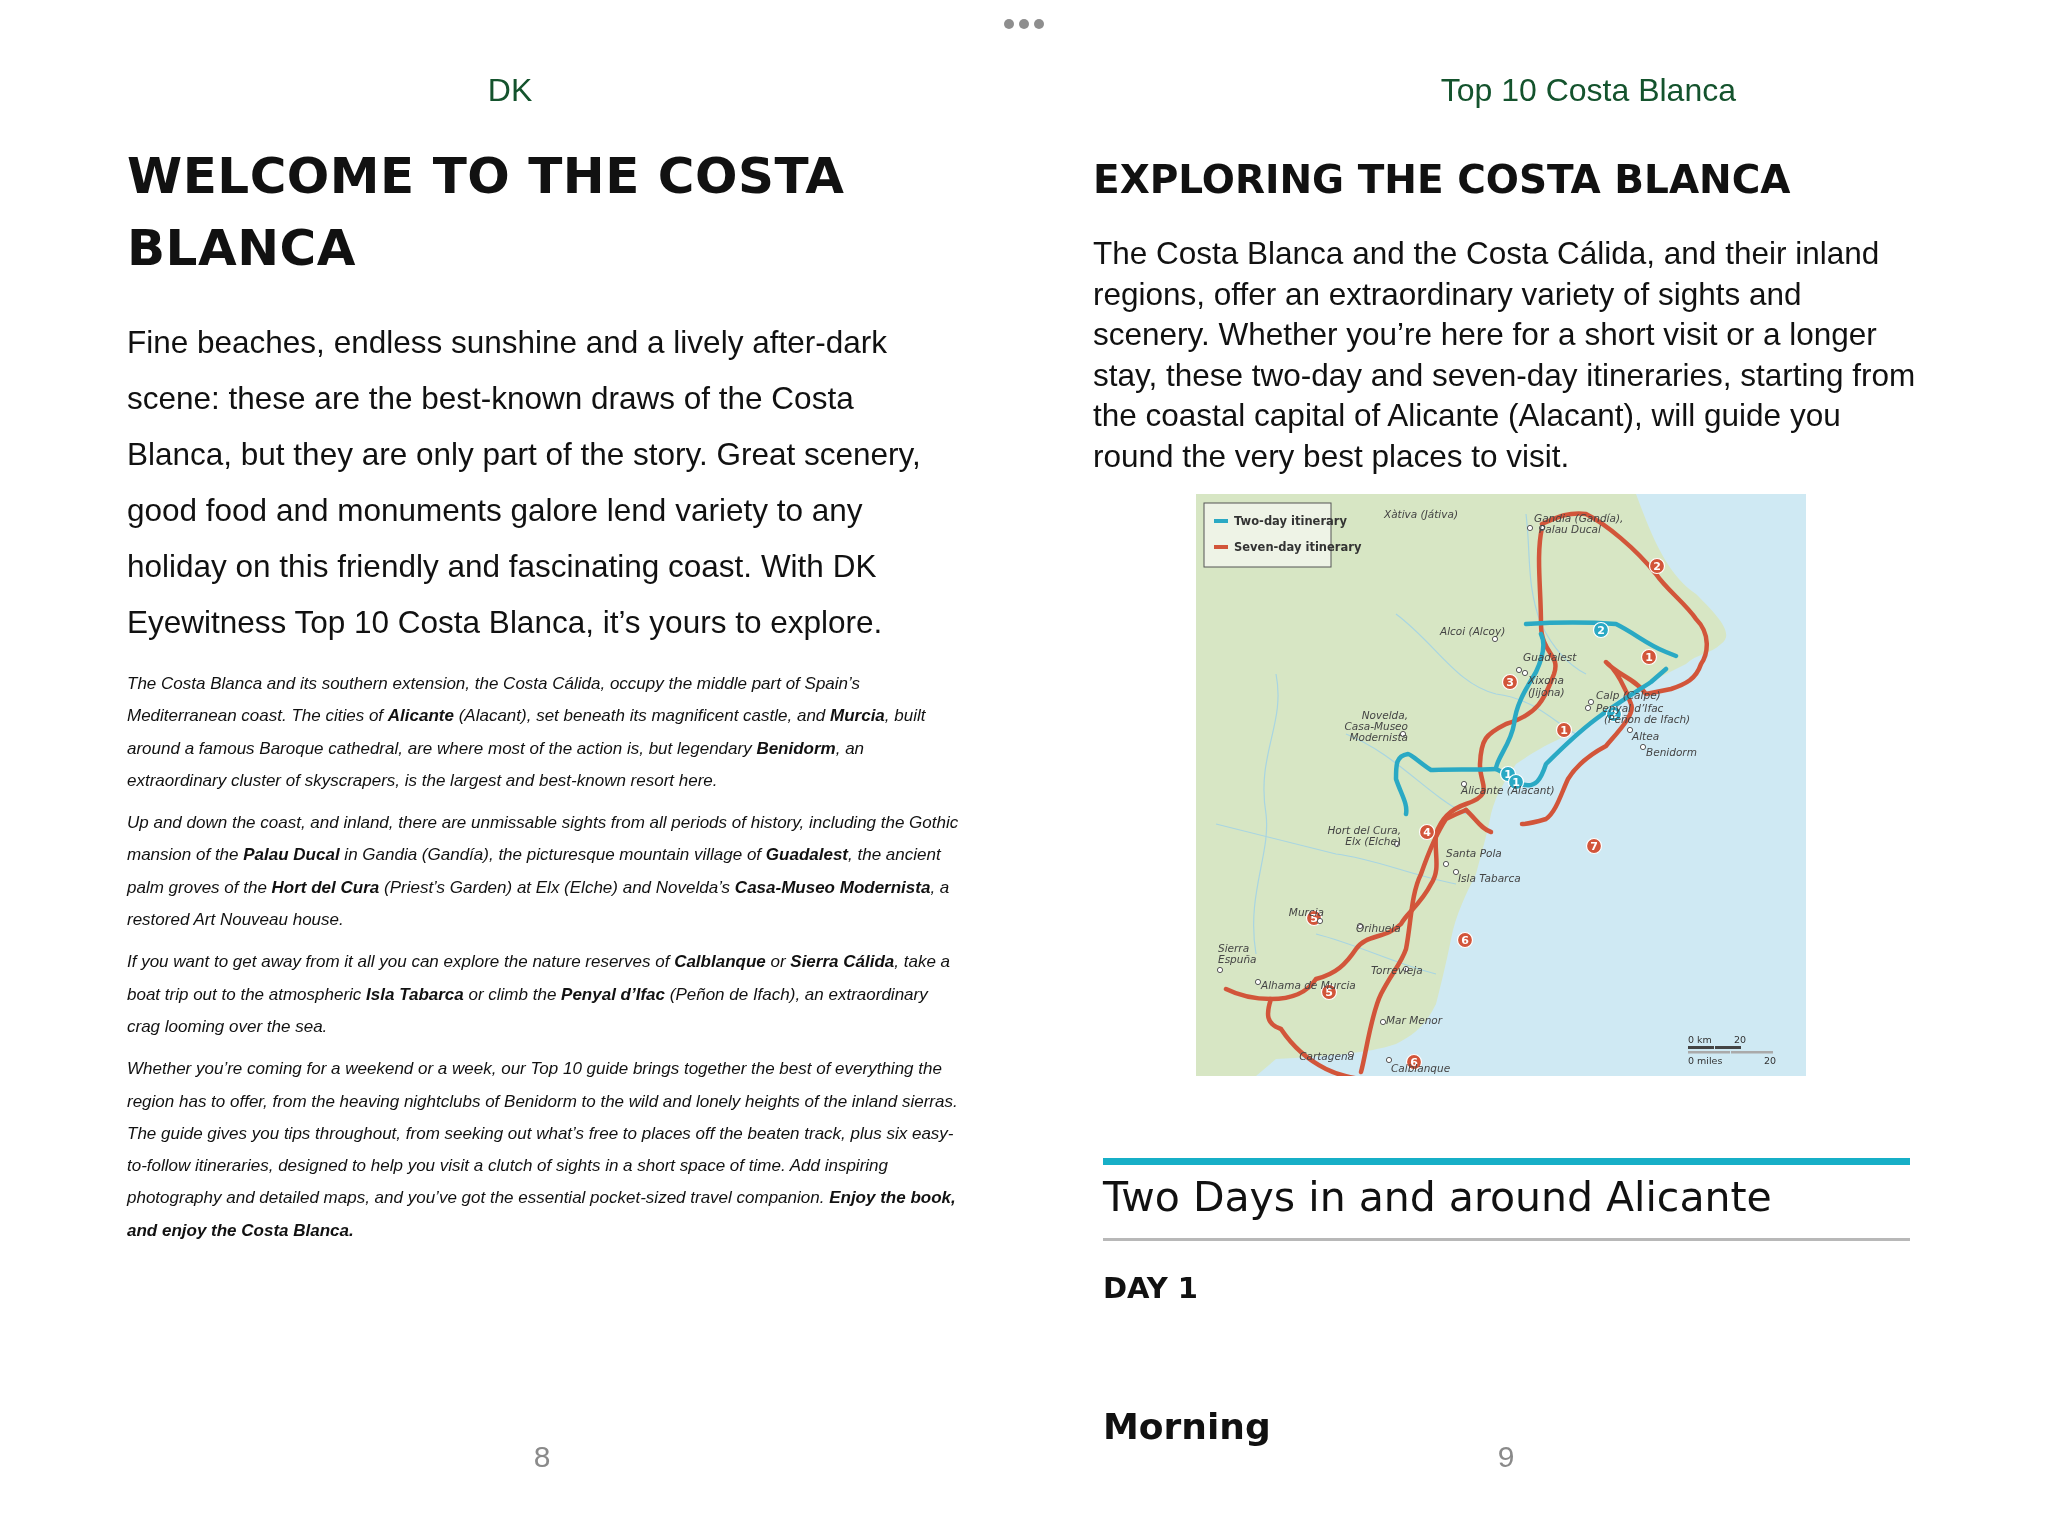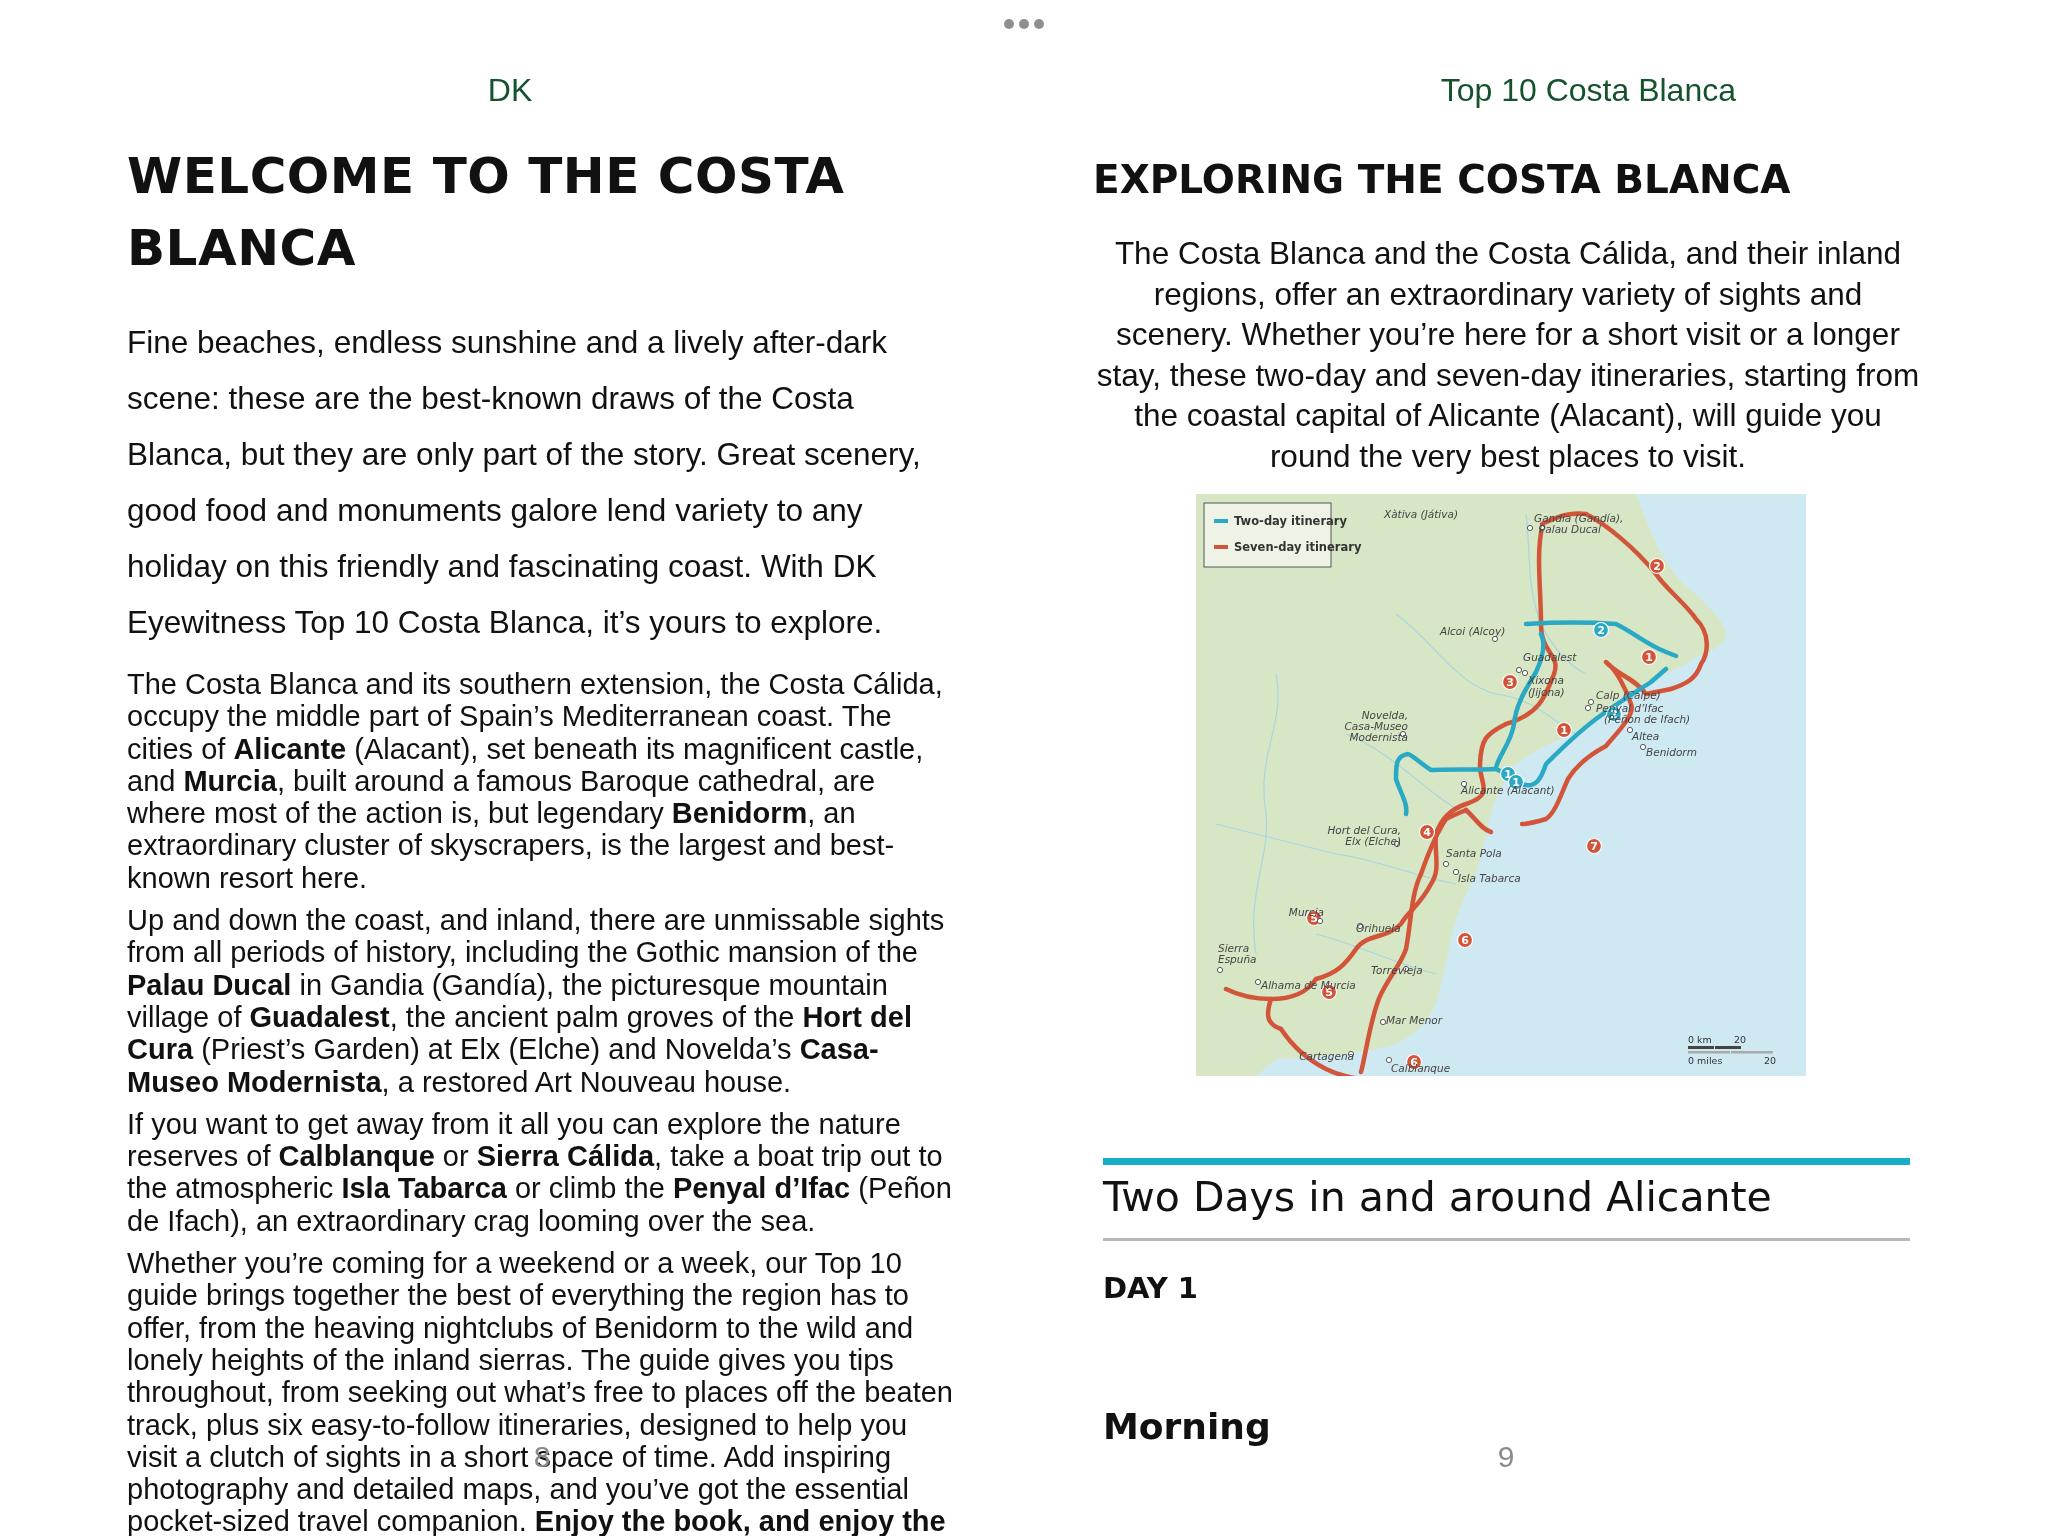--- a/index.html
+++ b/index.html
@@ -5,24 +5,24 @@
   html, body { margin:0; padding:0; background:#ffffff; }
   body { width:2048px; height:1536px; position:relative; overflow:hidden; font-family:"Liberation Sans", sans-serif; color:#111; }
   .dots { position:absolute; top:16px; left:1002px; width:44px; height:16px; display:flex; gap:5px; justify-content:center; align-items:center; }
   .dots span { width:10px; height:10px; border-radius:50%; background:#8e8e8e; display:block; }
   .runhead { position:absolute; top:72px; font-size:32px; color:#14532d; font-family:"Liberation Sans", sans-serif; text-align:center; }
   .pagenum { position:absolute; top:1440px; font-size:30px; color:#8a8a8a; text-align:center; width:60px; }
   .left { position:absolute; left:127px; top:140px; width:835px; }
   .right { position:absolute; left:1093px; top:155px; width:830px; }
   h1.big { font-family:"DejaVu Sans", sans-serif; font-weight:bold; font-size:50px; line-height:72px; margin:0; letter-spacing:0.5px; }
   .intro { font-size:31.5px; line-height:56px; margin:30px 0 18px 0; }
-  .body p { font-size:29px; line-height:32.3px; margin:0 0 10px 0; }
+  .body p { font-size:17px; line-height:32.3px; margin:0 0 10px 0;font-style:italic; }
   .body b { font-weight:bold; }
   h2.sec { font-family:"DejaVu Sans", sans-serif; font-weight:bold; font-size:39px; line-height:50px; margin:0; }
-  .rintro { font-size:31.5px; line-height:40.5px; margin:28px 4px 0 0; width:830px;text-align:center; }
+  .rintro { font-size:31.5px; line-height:40.5px; margin:28px 4px 0 0; width:830px; }
   .map { position:absolute; left:1196px; top:494px; width:610px; height:582px; }
   .cyanrule { position:absolute; left:1103px; top:1158px; width:807px; height:7px; background:#17afc7; }
   .itin-title { position:absolute; left:1103px; top:1172px; font-family:"DejaVu Sans", sans-serif; font-weight:normal; font-size:41px; line-height:50px; }
   .grayrule { position:absolute; left:1103px; top:1238px; width:807px; height:3px; background:#b8b8b8; }
   .day { position:absolute; left:1103px; top:1270px; font-family:"DejaVu Sans", sans-serif; font-weight:bold; font-size:29px; line-height:36px; }
   .morning { position:absolute; left:1103px; top:1404px; font-family:"DejaVu Sans", sans-serif; font-weight:bold; font-size:36px; line-height:46px; }
   .map-label { font-family:"DejaVu Sans", sans-serif; font-style:italic; font-size:10.5px; fill:#444; }
   .legend-text { font-family:"DejaVu Sans", sans-serif; font-weight:bold; font-size:11.5px; fill:#333; }
   .marker-text { font-family:"DejaVu Sans", sans-serif; font-weight:bold; font-size:11px; fill:#fff; }
   .scale-text { font-family:"DejaVu Sans", sans-serif; font-size:9.5px; fill:#333; }

